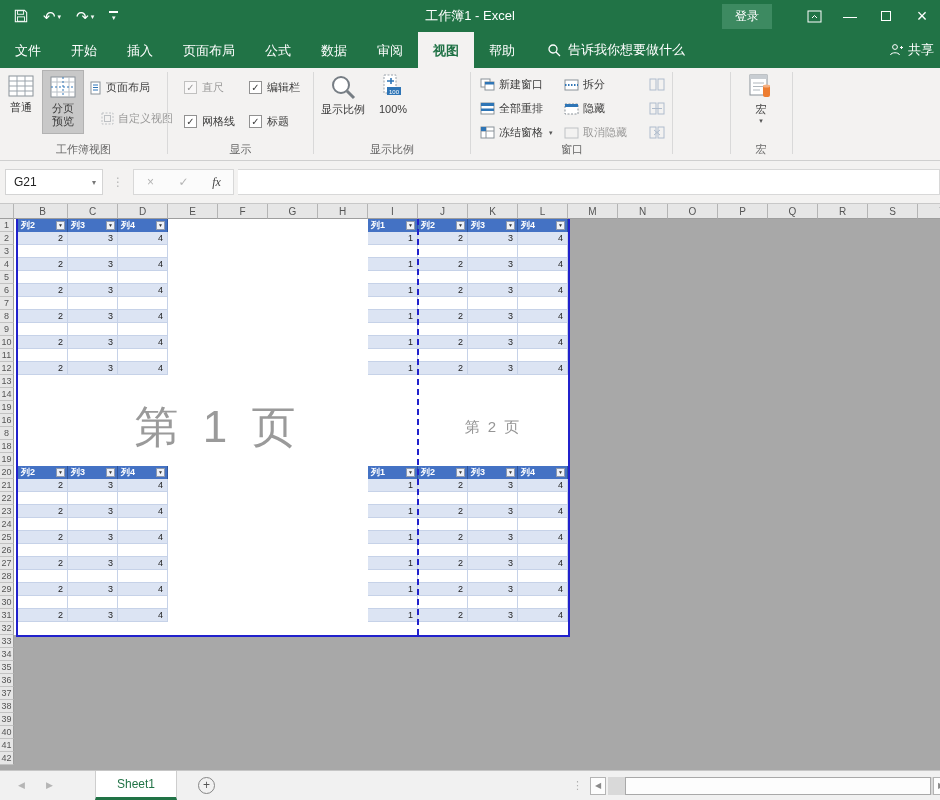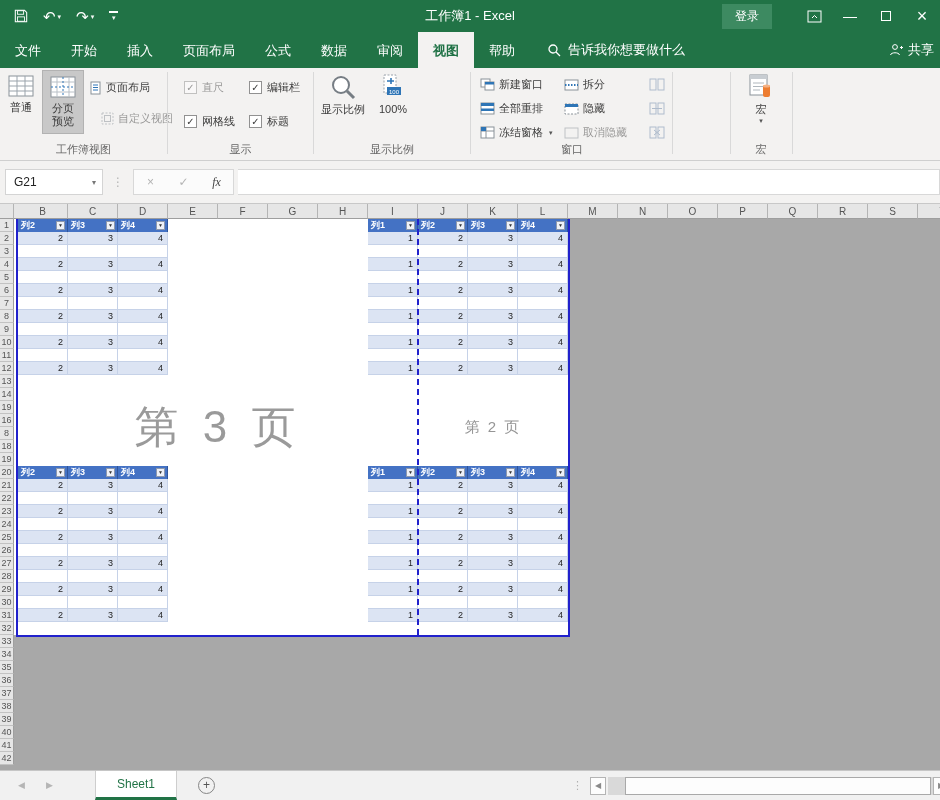--- a/index.html
+++ b/index.html
@@ -483,21 +483,21 @@
     <div style="position: absolute; left: 468px; top: 379px; width: 50px; height: 13px; background: rgb(220, 228, 243); border-right: 1px solid rgb(198, 210, 232); border-bottom: 1px solid rgb(198, 210, 232); font: 9px / 12px &quot;Liberation Sans&quot;, &quot;DejaVu Sans&quot;, sans-serif; color: rgb(34, 34, 34); text-align: right; padding-right: 4px;">3</div>
     <div style="position: absolute; left: 518px; top: 379px; width: 50px; height: 13px; background: rgb(220, 228, 243); border-right: 1px solid rgb(198, 210, 232); border-bottom: 1px solid rgb(198, 210, 232); font: 9px / 12px &quot;Liberation Sans&quot;, &quot;DejaVu Sans&quot;, sans-serif; color: rgb(34, 34, 34); text-align: right; padding-right: 4px;">4</div>
     <div style="position: absolute; left: 368px; top: 392px; width: 50px; height: 13px; background: rgb(255, 255, 255); border-right: 1px solid rgb(198, 210, 232); border-bottom: 1px solid rgb(198, 210, 232); font: 9px / 12px &quot;Liberation Sans&quot;, &quot;DejaVu Sans&quot;, sans-serif; color: rgb(34, 34, 34); text-align: right; padding-right: 4px;"></div>
     <div style="position: absolute; left: 418px; top: 392px; width: 50px; height: 13px; background: rgb(255, 255, 255); border-right: 1px solid rgb(198, 210, 232); border-bottom: 1px solid rgb(198, 210, 232); font: 9px / 12px &quot;Liberation Sans&quot;, &quot;DejaVu Sans&quot;, sans-serif; color: rgb(34, 34, 34); text-align: right; padding-right: 4px;"></div>
     <div style="position: absolute; left: 468px; top: 392px; width: 50px; height: 13px; background: rgb(255, 255, 255); border-right: 1px solid rgb(198, 210, 232); border-bottom: 1px solid rgb(198, 210, 232); font: 9px / 12px &quot;Liberation Sans&quot;, &quot;DejaVu Sans&quot;, sans-serif; color: rgb(34, 34, 34); text-align: right; padding-right: 4px;"></div>
     <div style="position: absolute; left: 518px; top: 392px; width: 50px; height: 13px; background: rgb(255, 255, 255); border-right: 1px solid rgb(198, 210, 232); border-bottom: 1px solid rgb(198, 210, 232); font: 9px / 12px &quot;Liberation Sans&quot;, &quot;DejaVu Sans&quot;, sans-serif; color: rgb(34, 34, 34); text-align: right; padding-right: 4px;"></div>
     <div style="position: absolute; left: 368px; top: 405px; width: 50px; height: 13px; background: rgb(220, 228, 243); border-right: 1px solid rgb(198, 210, 232); border-bottom: 1px solid rgb(198, 210, 232); font: 9px / 12px &quot;Liberation Sans&quot;, &quot;DejaVu Sans&quot;, sans-serif; color: rgb(34, 34, 34); text-align: right; padding-right: 4px;">1</div>
     <div style="position: absolute; left: 418px; top: 405px; width: 50px; height: 13px; background: rgb(220, 228, 243); border-right: 1px solid rgb(198, 210, 232); border-bottom: 1px solid rgb(198, 210, 232); font: 9px / 12px &quot;Liberation Sans&quot;, &quot;DejaVu Sans&quot;, sans-serif; color: rgb(34, 34, 34); text-align: right; padding-right: 4px;">2</div>
     <div style="position: absolute; left: 468px; top: 405px; width: 50px; height: 13px; background: rgb(220, 228, 243); border-right: 1px solid rgb(198, 210, 232); border-bottom: 1px solid rgb(198, 210, 232); font: 9px / 12px &quot;Liberation Sans&quot;, &quot;DejaVu Sans&quot;, sans-serif; color: rgb(34, 34, 34); text-align: right; padding-right: 4px;">3</div>
     <div style="position: absolute; left: 518px; top: 405px; width: 50px; height: 13px; background: rgb(220, 228, 243); border-right: 1px solid rgb(198, 210, 232); border-bottom: 1px solid rgb(198, 210, 232); font: 9px / 12px &quot;Liberation Sans&quot;, &quot;DejaVu Sans&quot;, sans-serif; color: rgb(34, 34, 34); text-align: right; padding-right: 4px;">4</div>
-    <div style="position: absolute; left: 18px; top: 15px; width: 400px; height: 416px; display: flex; align-items: center; justify-content: center; font: 44px &quot;Liberation Sans&quot;, &quot;DejaVu Sans&quot;, sans-serif; color: rgba(120, 120, 120, 0.75); letter-spacing: 6px; pointer-events: none;">第 3 页</div>
+    <div style="position: absolute; left: 18px; top: 15px; width: 400px; height: 416px; display: flex; align-items: center; justify-content: center; font: 44px &quot;Liberation Sans&quot;, &quot;DejaVu Sans&quot;, sans-serif; color: rgba(120, 120, 120, 0.75); letter-spacing: 6px; pointer-events: none;">第 1 页</div>
     <div style="position: absolute; left: 418px; top: 15px; width: 150px; height: 416px; display: flex; align-items: center; justify-content: center; font: 15px &quot;Liberation Sans&quot;, &quot;DejaVu Sans&quot;, sans-serif; color: rgba(130, 130, 130, 0.85); letter-spacing: 2px; pointer-events: none;">第 2 页</div>
     <div style="position: absolute; left: 417px; top: 15px; width: 0px; height: 416px; border-left: 2px dashed rgb(33, 33, 204); pointer-events: none;"></div>
     <div style="position: absolute; left: 16px; top: 13px; width: 554px; height: 420px; border: 2px solid rgb(33, 33, 204); pointer-events: none;"></div>
     <div style="position: absolute; left: 0px; top: 0px; width: 940px; height: 15px; background: rgb(230, 230, 230); border-bottom: 1px solid rgb(158, 158, 158);"></div>
     <div style="position: absolute; left: 0px; top: 0px; width: 14px; height: 15px; background: rgb(230, 230, 230); border-right: 1px solid rgb(180, 180, 180); border-bottom: 1px solid rgb(158, 158, 158);"></div>
     <div style="position: absolute; left: 14px; top: 0px; width: 4px; height: 15px; background: rgb(230, 230, 230); border-bottom: 1px solid rgb(158, 158, 158);"></div>
     <div style="position: absolute; left: 18px; top: 0px; width: 50px; height: 15px; background: rgb(230, 230, 230); border-right: 1px solid rgb(180, 180, 180); border-bottom: 1px solid rgb(158, 158, 158); font: 10px / 15px &quot;Liberation Sans&quot;, &quot;DejaVu Sans&quot;, sans-serif; color: rgb(85, 85, 85); text-align: center;">B</div>
     <div style="position: absolute; left: 68px; top: 0px; width: 50px; height: 15px; background: rgb(230, 230, 230); border-right: 1px solid rgb(180, 180, 180); border-bottom: 1px solid rgb(158, 158, 158); font: 10px / 15px &quot;Liberation Sans&quot;, &quot;DejaVu Sans&quot;, sans-serif; color: rgb(85, 85, 85); text-align: center;">C</div>
     <div style="position: absolute; left: 118px; top: 0px; width: 50px; height: 15px; background: rgb(230, 230, 230); border-right: 1px solid rgb(180, 180, 180); border-bottom: 1px solid rgb(158, 158, 158); font: 10px / 15px &quot;Liberation Sans&quot;, &quot;DejaVu Sans&quot;, sans-serif; color: rgb(85, 85, 85); text-align: center;">D</div>
     <div style="position: absolute; left: 168px; top: 0px; width: 50px; height: 15px; background: rgb(230, 230, 230); border-right: 1px solid rgb(180, 180, 180); border-bottom: 1px solid rgb(158, 158, 158); font: 10px / 15px &quot;Liberation Sans&quot;, &quot;DejaVu Sans&quot;, sans-serif; color: rgb(85, 85, 85); text-align: center;">E</div>

